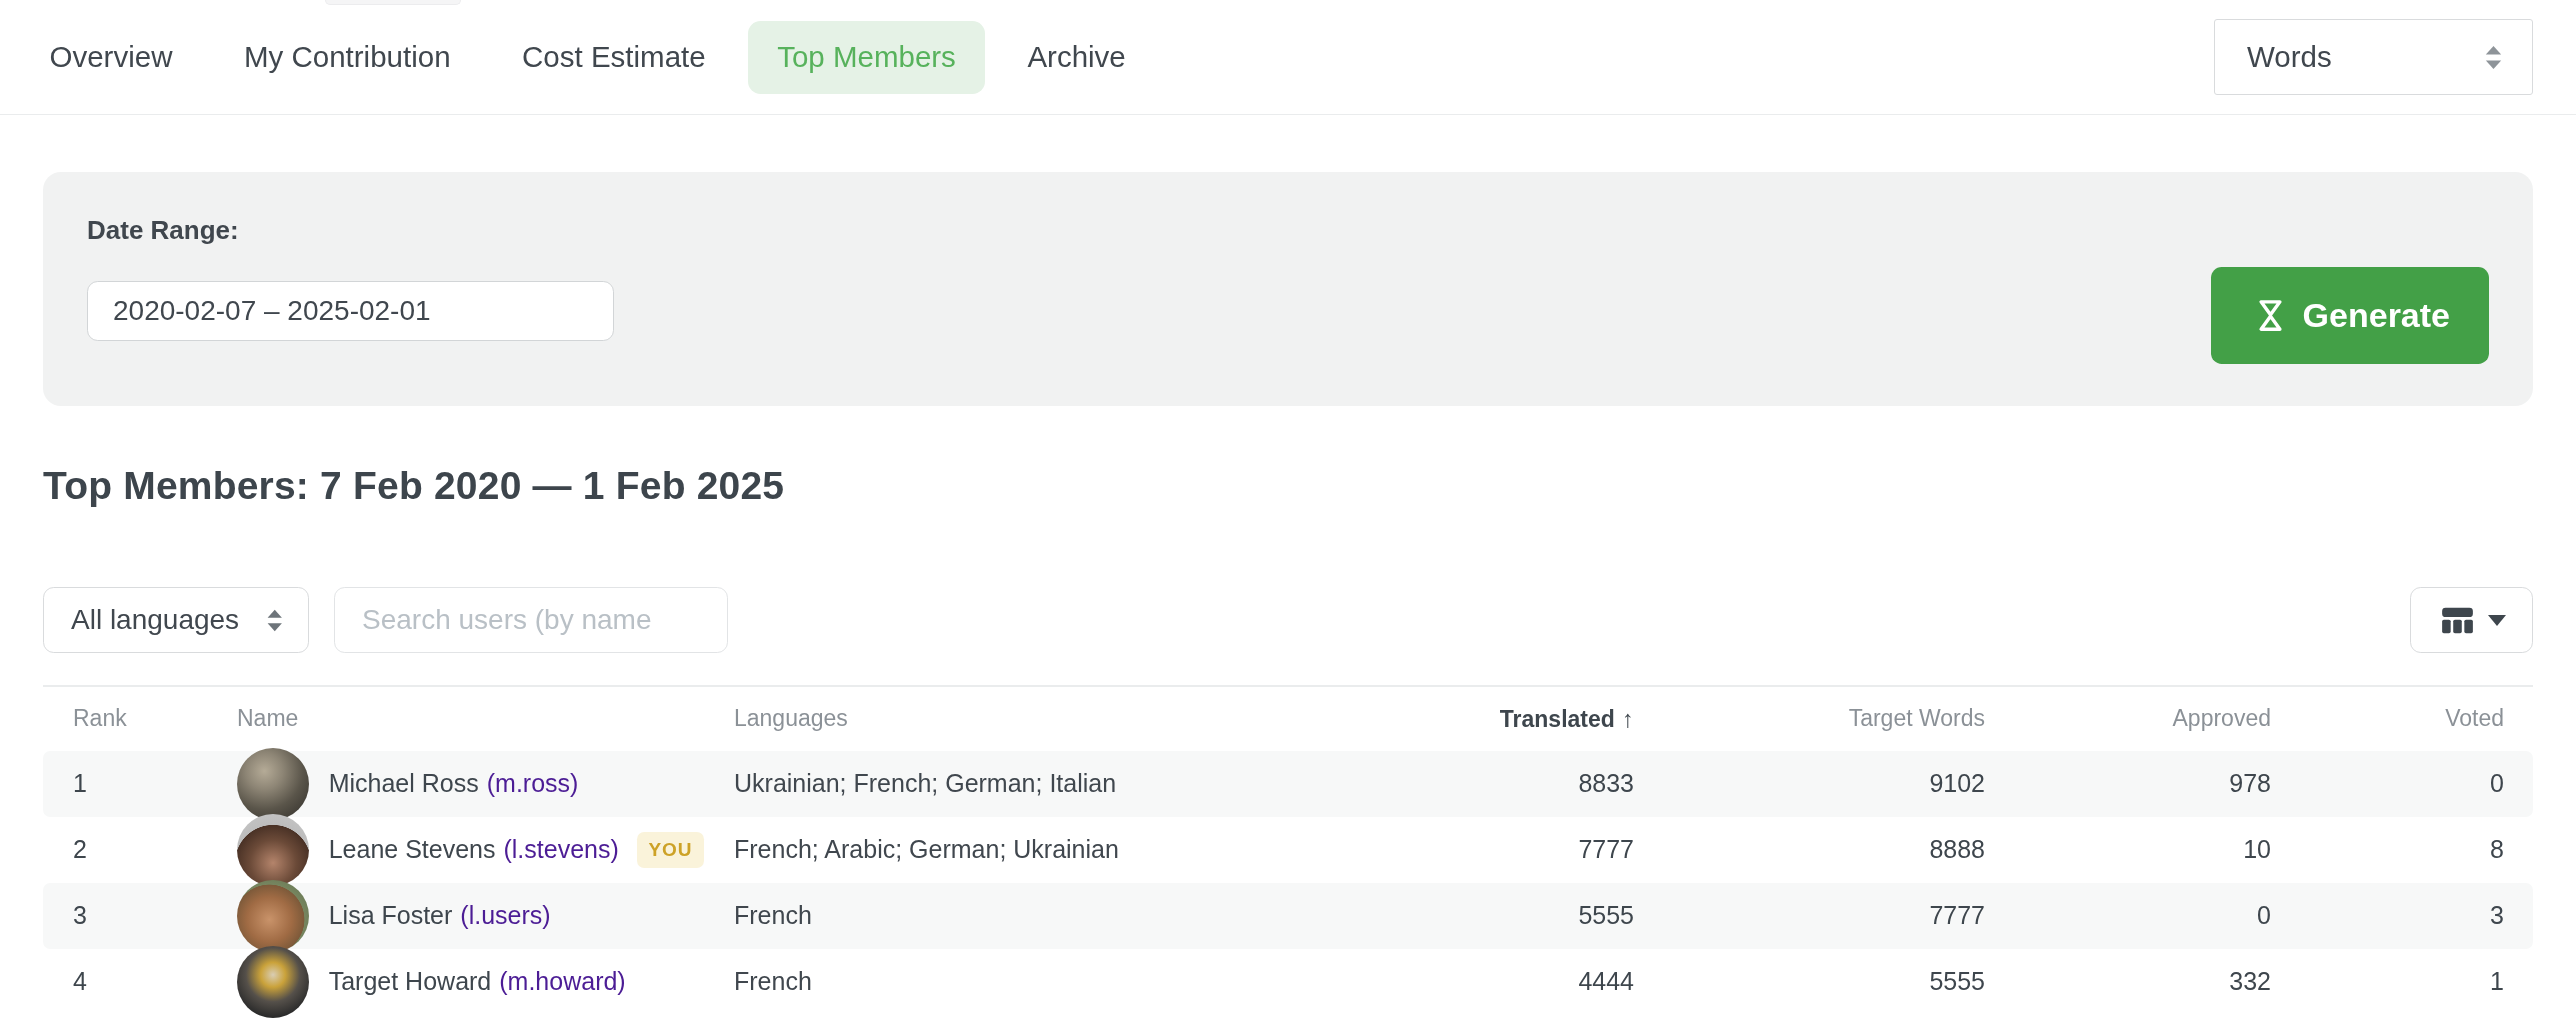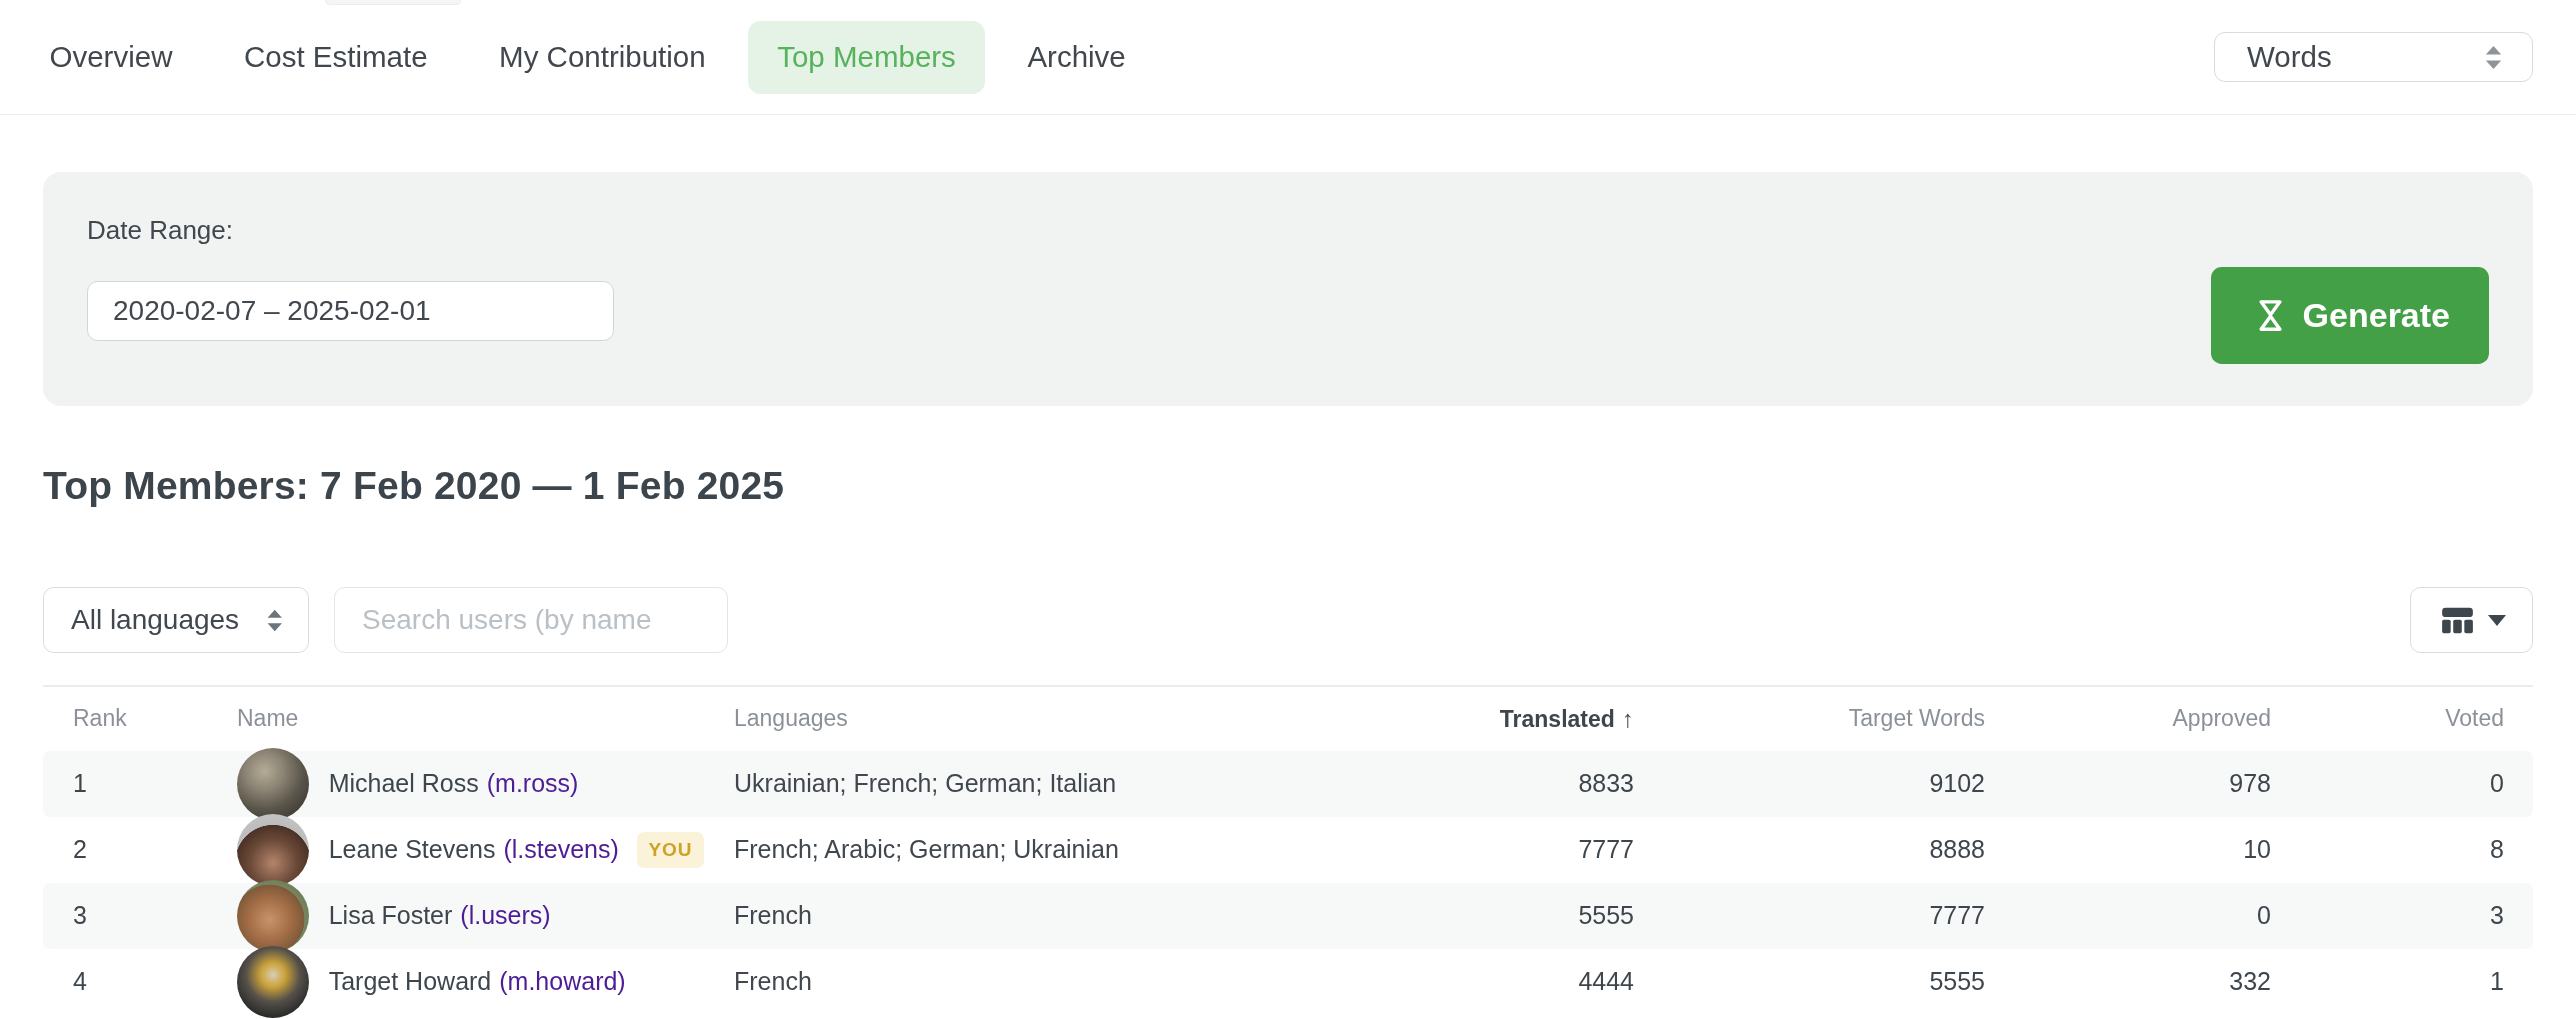--- a/index.html
+++ b/index.html
@@ -12,31 +12,31 @@
     display:flex; align-items:center; padding-left:20px; position:relative; }
   .clipped-remnant { position:absolute; left:325px; top:0; width:136px; height:4.5px;
     background:#f5f5f6; border:0.9px solid #ececee; border-top:none;
     border-radius:0 0 5.4px 5.4px; }
   .tabs { display:flex; gap:12.5px; align-items:center; }
   .tab { height:73px; display:flex; align-items:center; padding:0 29.5px;
     font-size:29.5px; color:var(--text-primary,#40474e); border-radius:12.5px;
     cursor:pointer; white-space:nowrap; }
   .tab.active { background:var(--tab-active-bg,#e5f2e6);
     color:var(--tab-active-text,#57b25c); }
-  .unit-select { margin-left:auto; margin-right:43px; width:319px; height:50px;
-    border:1.8px solid var(--border,#d9dbdd); border-radius:11px; background:#fff;
+  .unit-select { margin-left:auto; margin-right:43px; width:319px; height:76px;
+    border:1.8px solid var(--border,#d9dbdd); border-radius:3px; background:#fff;
     display:flex; align-items:center; padding:0 27px 0 32px; font-size:29.5px;
     cursor:pointer; }
   .updown { margin-left:auto; display:block; }
 
   
   .panel { margin:57px 43px 0 43px; height:234px; border-radius:18px;
     background:var(--panel-bg,#f1f2f2); position:relative; }
   .panel-label { position:absolute; left:44px; top:43px; font-size:26px;
-    font-weight:400; }
+    font-weight:700; }
   .date-input { position:absolute; left:44px; top:109px; width:527px; height:60px;
     border:1.8px solid #d2d5d7; border-radius:10.7px; background:#fff; font-size:28px;
     color:var(--text-primary,#40474e); padding:0 25px;
     font-family:"Liberation Sans","DejaVu Sans",sans-serif; outline:none; }
   .generate-btn { position:absolute; right:44px; top:95px; height:97px;
     padding:0 39px; border:none; border-radius:10.7px;
     background:var(--accent-green,#43a047); color:#fff; font-size:34px;
     font-weight:700; display:flex; align-items:center; gap:12px; cursor:pointer;
     font-family:"Liberation Sans","DejaVu Sans",sans-serif; }
 
@@ -97,22 +97,22 @@
     letter-spacing:0.9px; padding:7.2px 11.6px; border-radius:7.2px;text-align:right; }
   .num { color:#3e464d; }
 </style>
 </head>
 <body>
 
 <div class="topbar">
   <div class="clipped-remnant"></div>
   <div class="tabs">
     <div class="tab">Overview</div>
+    <div class="tab">My Contribution</div>
     <div class="tab">Cost Estimate</div>
-    <div class="tab">My Contribution</div>
     <div class="tab active">Top Members</div>
     <div class="tab">Archive</div>
   </div>
   <div class="unit-select">
     <span>Words</span>
     <svg class="updown" width="23" height="27" viewBox="0 0 12 14">
       <path d="M6 1 L10 5.4 H2 Z" fill="#8e9499"></path>
       <path d="M6 13 L2 8.6 H10 Z" fill="#8e9499"></path>
     </svg>
   </div>

